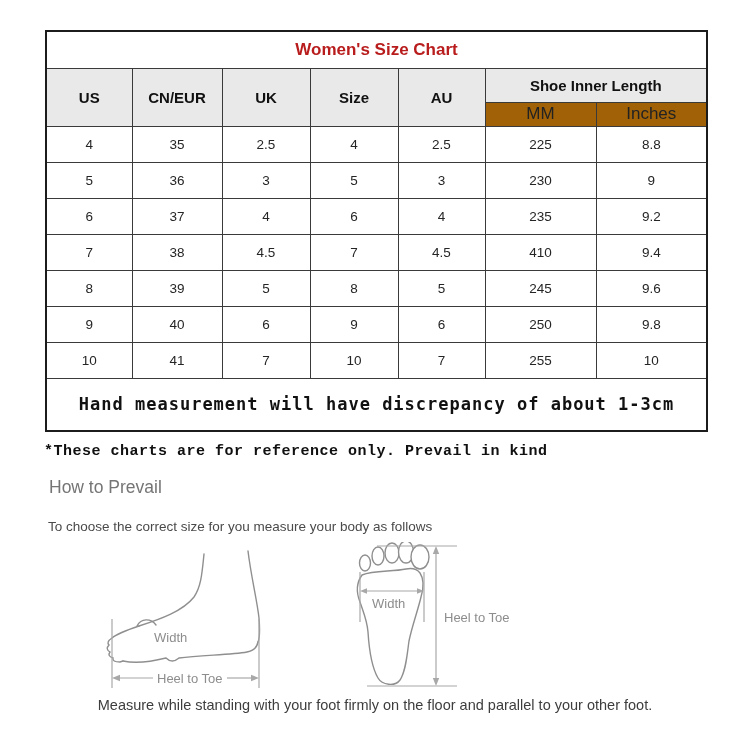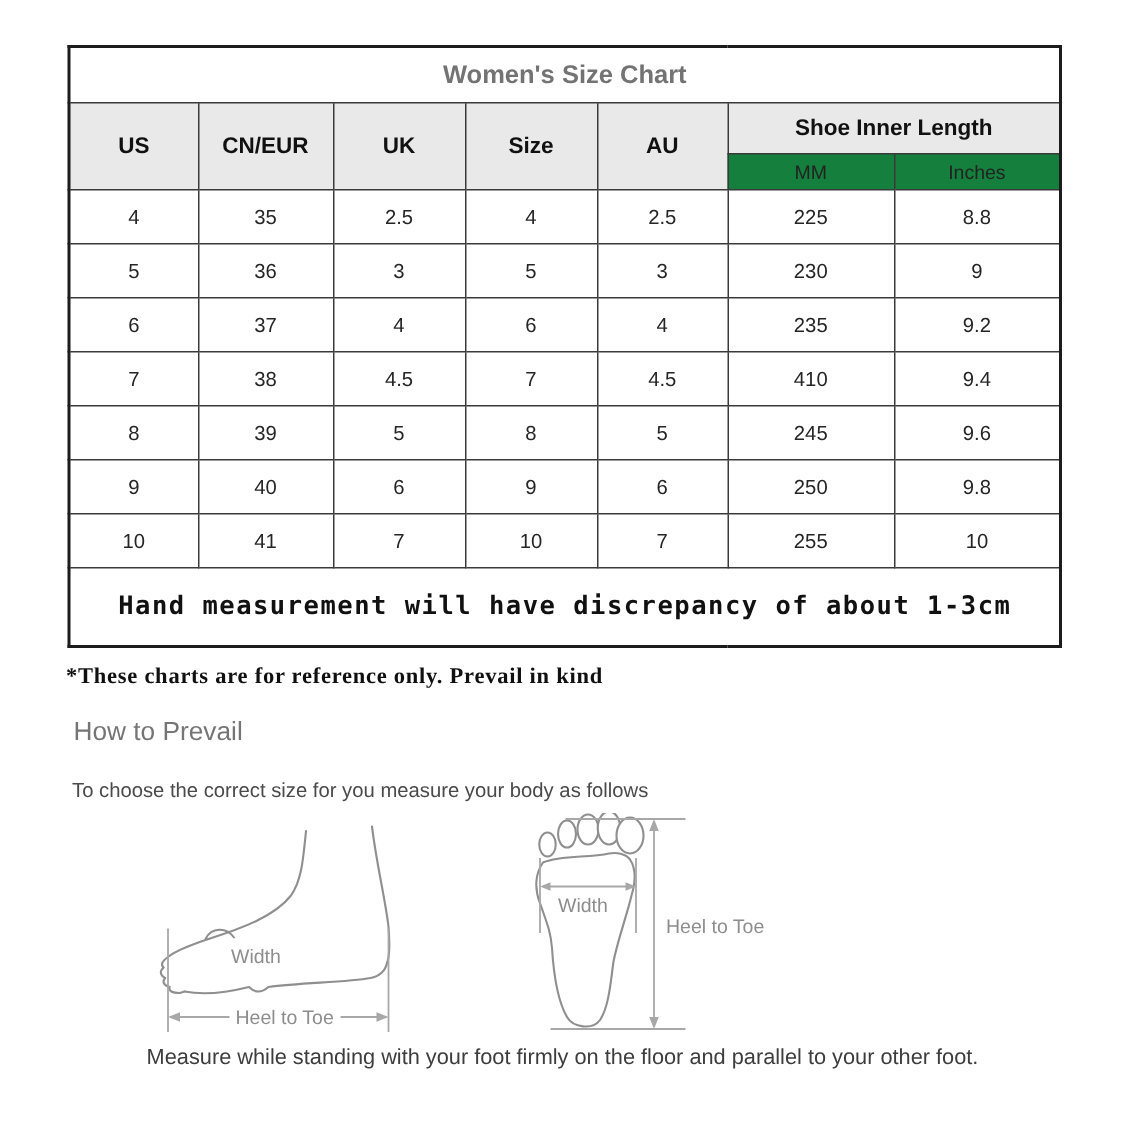--- a/index.html
+++ b/index.html
@@ -23,33 +23,33 @@
   .size-table th, .size-table td {
     border:1px solid #3a3a3a;
     text-align:center;
     vertical-align:middle;
     background:#ffffff;
   }
   .size-table .title-cell {
     height:37px;
     font-size:17px;
     font-weight:bold;
-    color:#737373;
+    color:#b91c1c;
     background:#ffffff;
   }
   .size-table .head-main th {
     background:#e9e9e9;
     font-size:15px;
     font-weight:bold;
     color:#111;
     height:34px;
   }
   .size-table .head-sub th {
-    background:#15803d;
-    font-size:13px;
+    background:#a16207;
+    font-size:17px;
     font-weight:normal;
     color:#222;
     height:24px;
   }
   .size-table tbody td {
     height:36px;
     font-size:13.5px;
     color:#252525;
   }
   .size-table .footnote-cell {
@@ -57,21 +57,21 @@
     font-family:"DejaVu Sans Mono", monospace;
     font-weight:bold;
     font-size:17px;
     letter-spacing:1px;
     color:#111;
   }
 
   
   .ref-note {
     position:absolute; left:44px; top:443px;
-    font-family:Liberation Serif, serif;
+    font-family:Liberation Mono, monospace;
     font-weight:bold;
     font-size:15px;
     letter-spacing:0.5px;
     color:#101010;
     white-space:nowrap;
   }
   .htm-title {
     position:absolute; left:49px; top:477px;
     font-size:17.5px;
     color:#757575;

